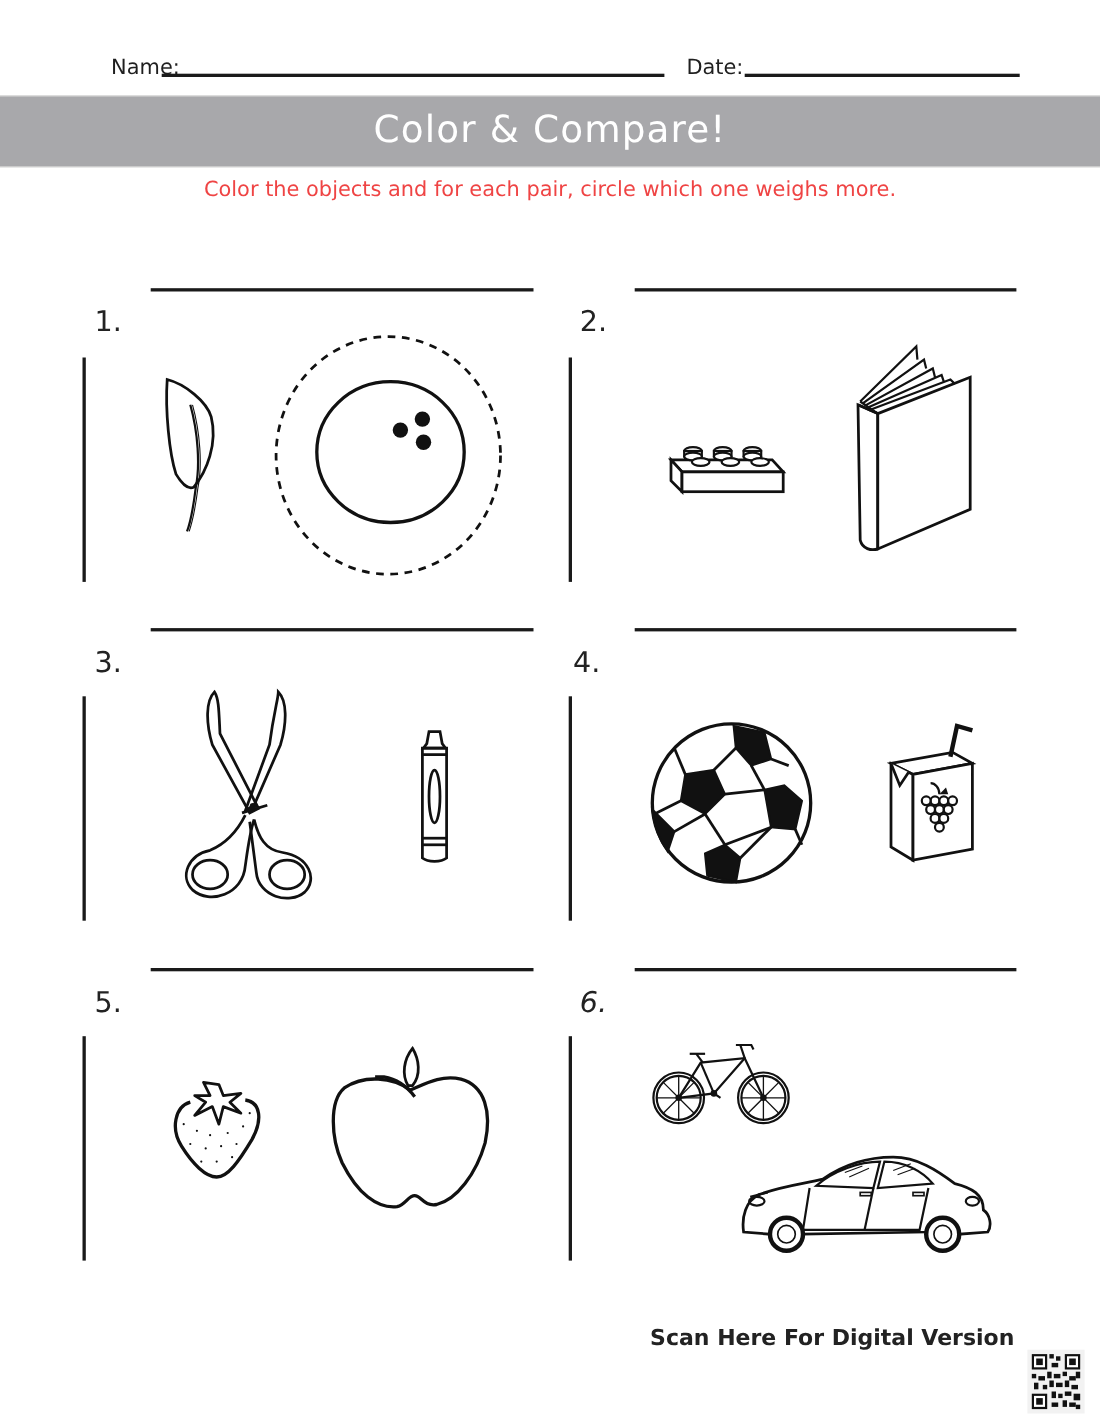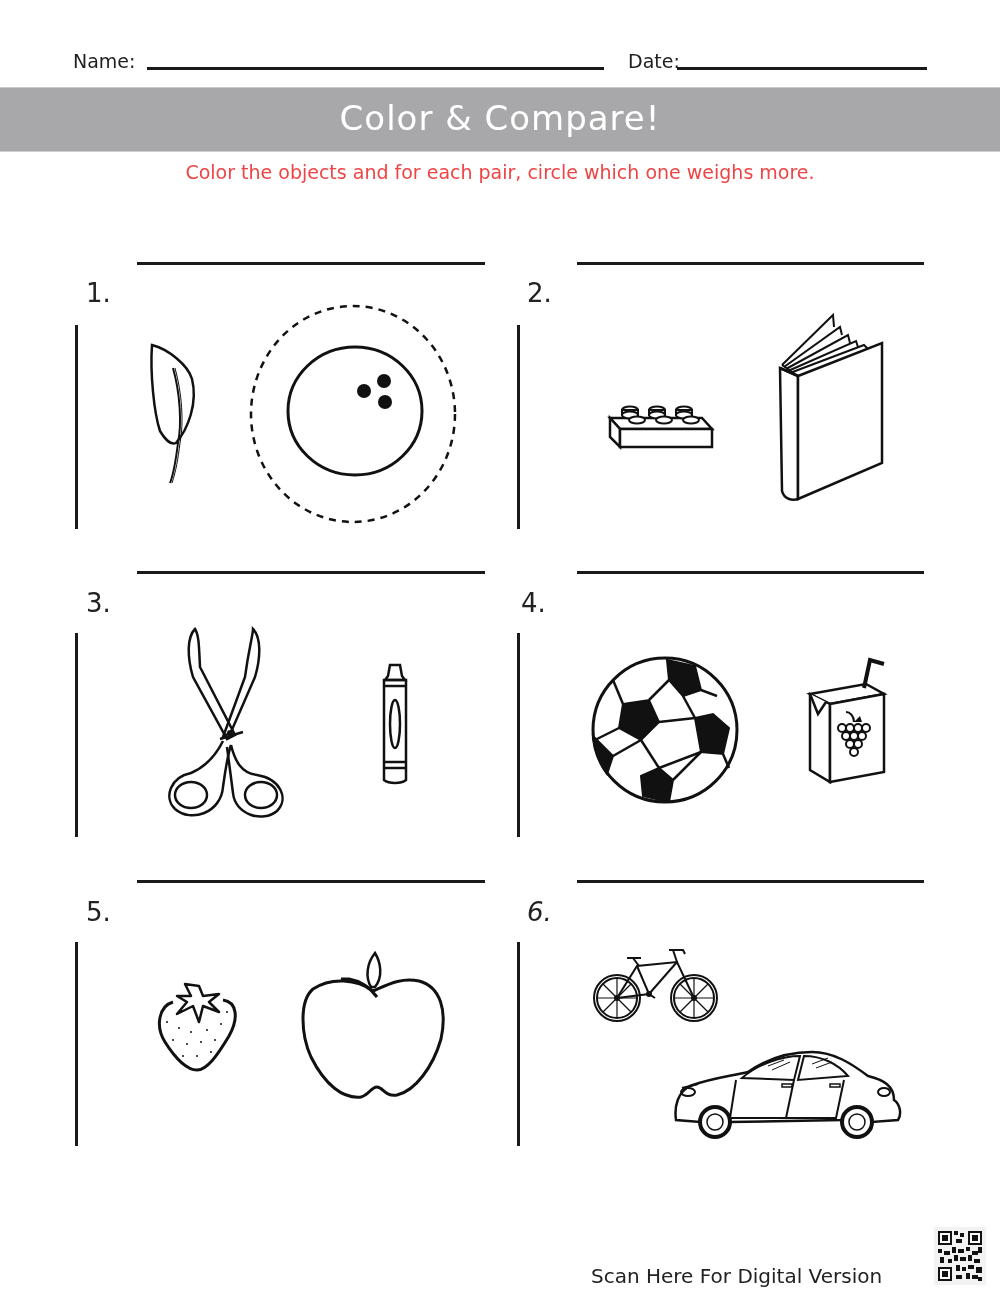--- a/index.html
+++ b/index.html
@@ -1,35 +1,35 @@
 <!DOCTYPE html>
 <html><head>
 <meta charset="utf-8">
 <style>
   html, body { margin: 0; padding: 0; background: #ffffff; }
   body { width: 1000px; height: 1294px; position: relative; overflow: hidden; font-family: "DejaVu Sans", sans-serif; color: #1a1a1a; }
   .abs { position: absolute; }
-  .hdr-label { font-size: 19px; top: 50px; color: #1f1f1f; }
+  .hdr-label { font-size: 19px; top: 50px; color: #1f1f1f; margin-left: 28px; }
   .hdr-line { height: 3px; background: #1a1a1a; top: 67px; }
   .banner { left: 0; top: 87px; width: 1000px; height: 63px; background: #a8a8ab; border-top: 1px solid #c8c8c8; border-bottom: 1px solid #cfcfcf; }
   .banner-title { position: absolute; left: 0; right: 0; top: 10px; text-align: center; color: #ffffff; font-family: "DejaVu Sans", sans-serif; font-weight: normal; font-size: 34px; letter-spacing: 1px; }
   .instructions { left: 0; width: 1000px; top: 161px; text-align: center; font-size: 19px; color: #ef4444; }
   .top-line { height: 3px; background: #1a1a1a; }
   .side-line { width: 3px; background: #1a1a1a; }
   .num { font-family: "DejaVu Sans", sans-serif; font-size: 26px; color: #222; }
   svg { position: absolute; overflow: visible; }
   .footer-text { font-size: 20px; color: #222; }
   .logo-text { font-weight: bold; font-size: 18px; letter-spacing: 0.5px; }
 </style>
 </head>
 <body>
 
 <div class="abs hdr-label" style="left:73px;">Name:</div>
 <div class="abs hdr-line" style="left:147px; width:457px;"></div>
-<div class="abs hdr-label" style="left:628px;">Date:</div>
+<div class="abs hdr-label" style="left:596px;">Date:</div>
 <div class="abs hdr-line" style="left:677px; width:250px;"></div>
 
 <div class="abs banner">
   <div class="banner-title">Color &amp; Compare!</div>
 </div>
 
 <div class="abs instructions">Color the objects and for each pair, circle which one weighs more.</div>
 
 <div class="abs" style="left:0;top:0;">
   <div class="abs top-line" style="left:137px; top:262px; width:348px;"></div>
@@ -273,21 +273,21 @@
 <div class="abs" style="left:7px; top:1261px; height:26px; width:230px;margin-top:47px;">
   <svg style="left:2px; top:0;" width="40" height="26" viewBox="0 0 40 26">
     <path d="M4 4 L 14 22" stroke="#3b82f6" stroke-width="6" stroke-linecap="round"></path>
     <path d="M14 22 L 22 8" stroke="#ef3b5a" stroke-width="6" stroke-linecap="round"></path>
     <path d="M24 22 L 36 3" stroke="#f6b93b" stroke-width="6" stroke-linecap="round"></path>
   </svg>
   <span class="abs logo-text" style="left:46px; top:2px; color:#3b82f6;">WORKSHEET</span>
   <span class="abs logo-text" style="left:190px; top:2px; color:#f6b93b;">ZONE</span>
 </div>
 
-<div class="abs footer-text" style="left:591px; top:1264px;">Scan Here For Digital Version</div>
+<div class="abs footer-text" style="left:591px; top:1204px;font-weight:bold;">Scan Here For Digital Version</div>
 
 <svg style="left:934px; top:1227px;" width="52" height="58" viewBox="0 0 26 29">
   <rect x="0" y="0" width="26" height="29" fill="#f2f2f2"></rect>
   <g fill="#111">
     <rect x="2" y="2" width="7" height="7"></rect>
       <rect x="3" y="3" width="5" height="5" fill="#fff"></rect>
       <rect x="4" y="4" width="3" height="3"></rect>
     <rect x="17" y="2" width="7" height="7"></rect>
       <rect x="18" y="3" width="5" height="5" fill="#fff"></rect>
       <rect x="19" y="4" width="3" height="3"></rect>

